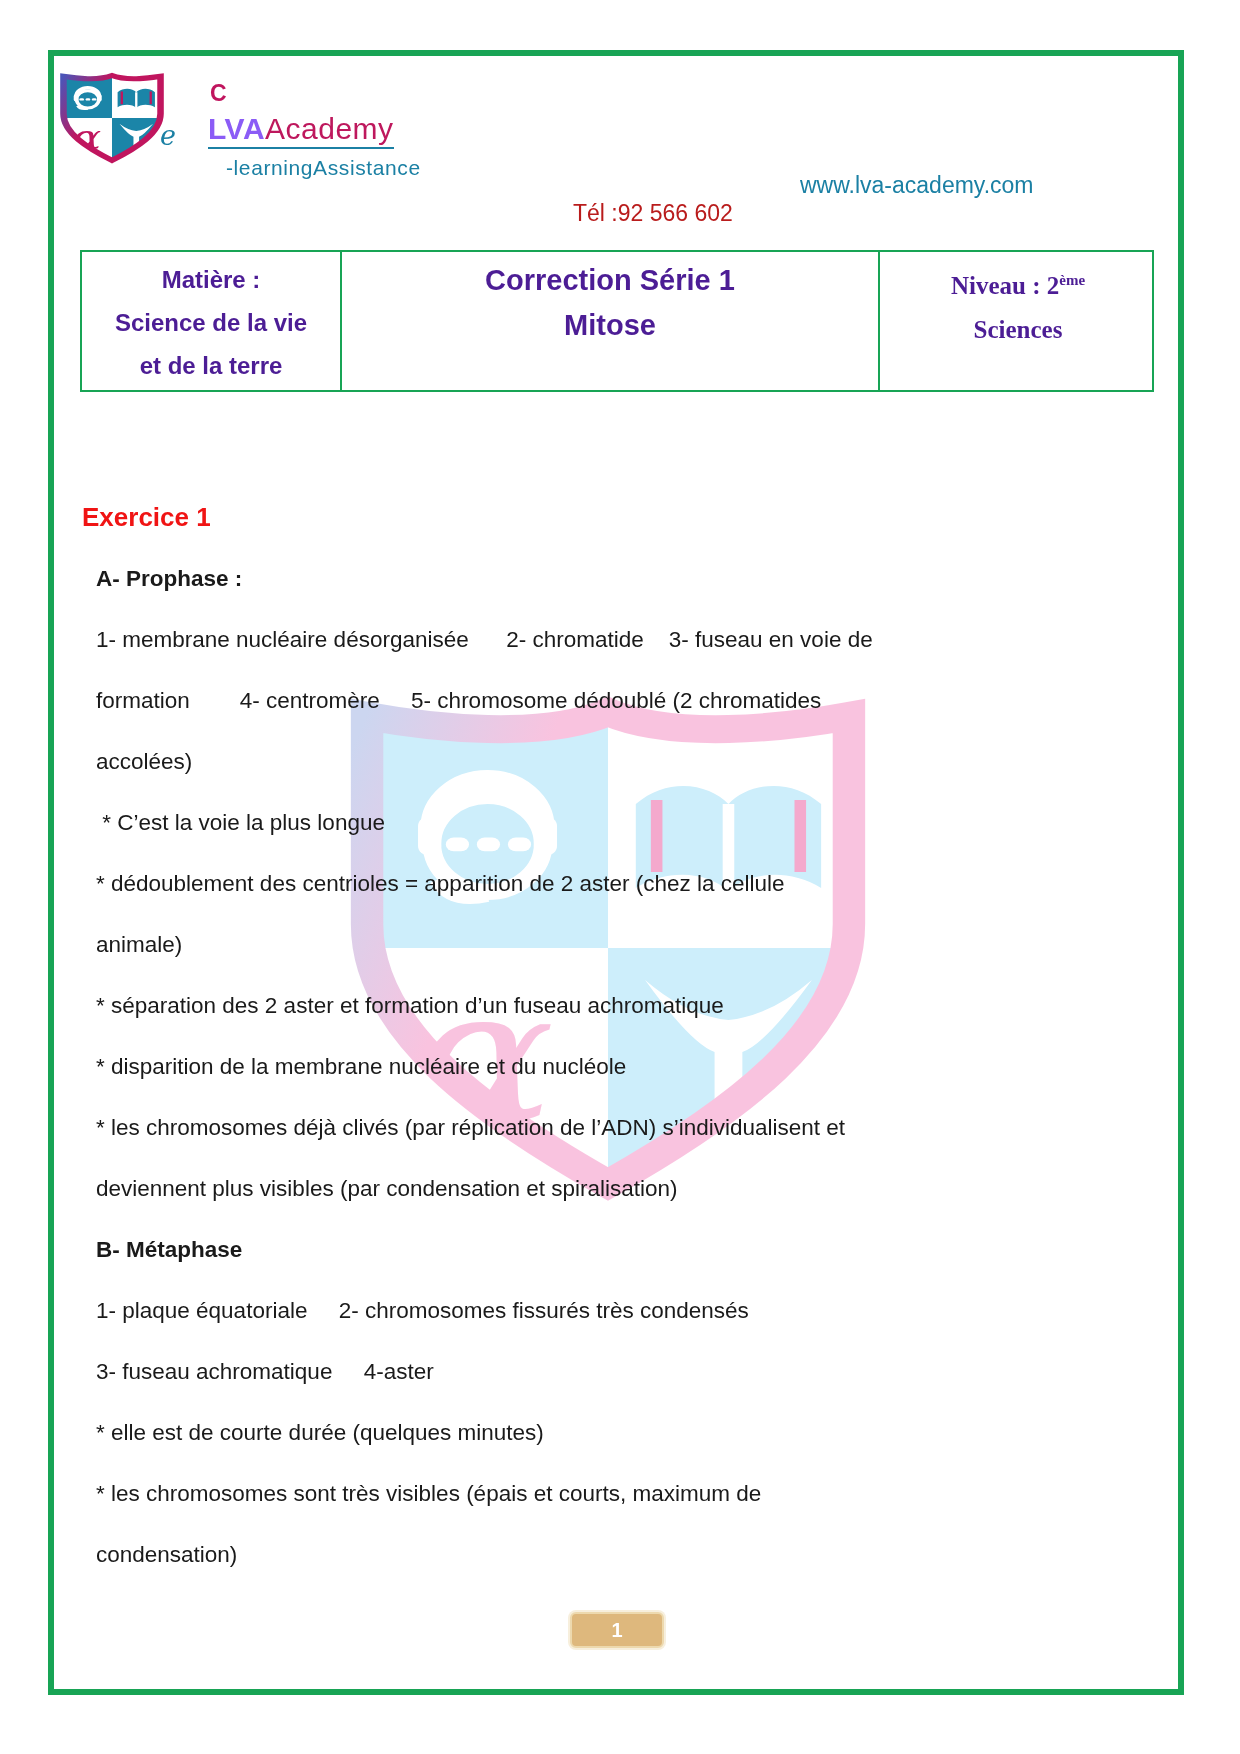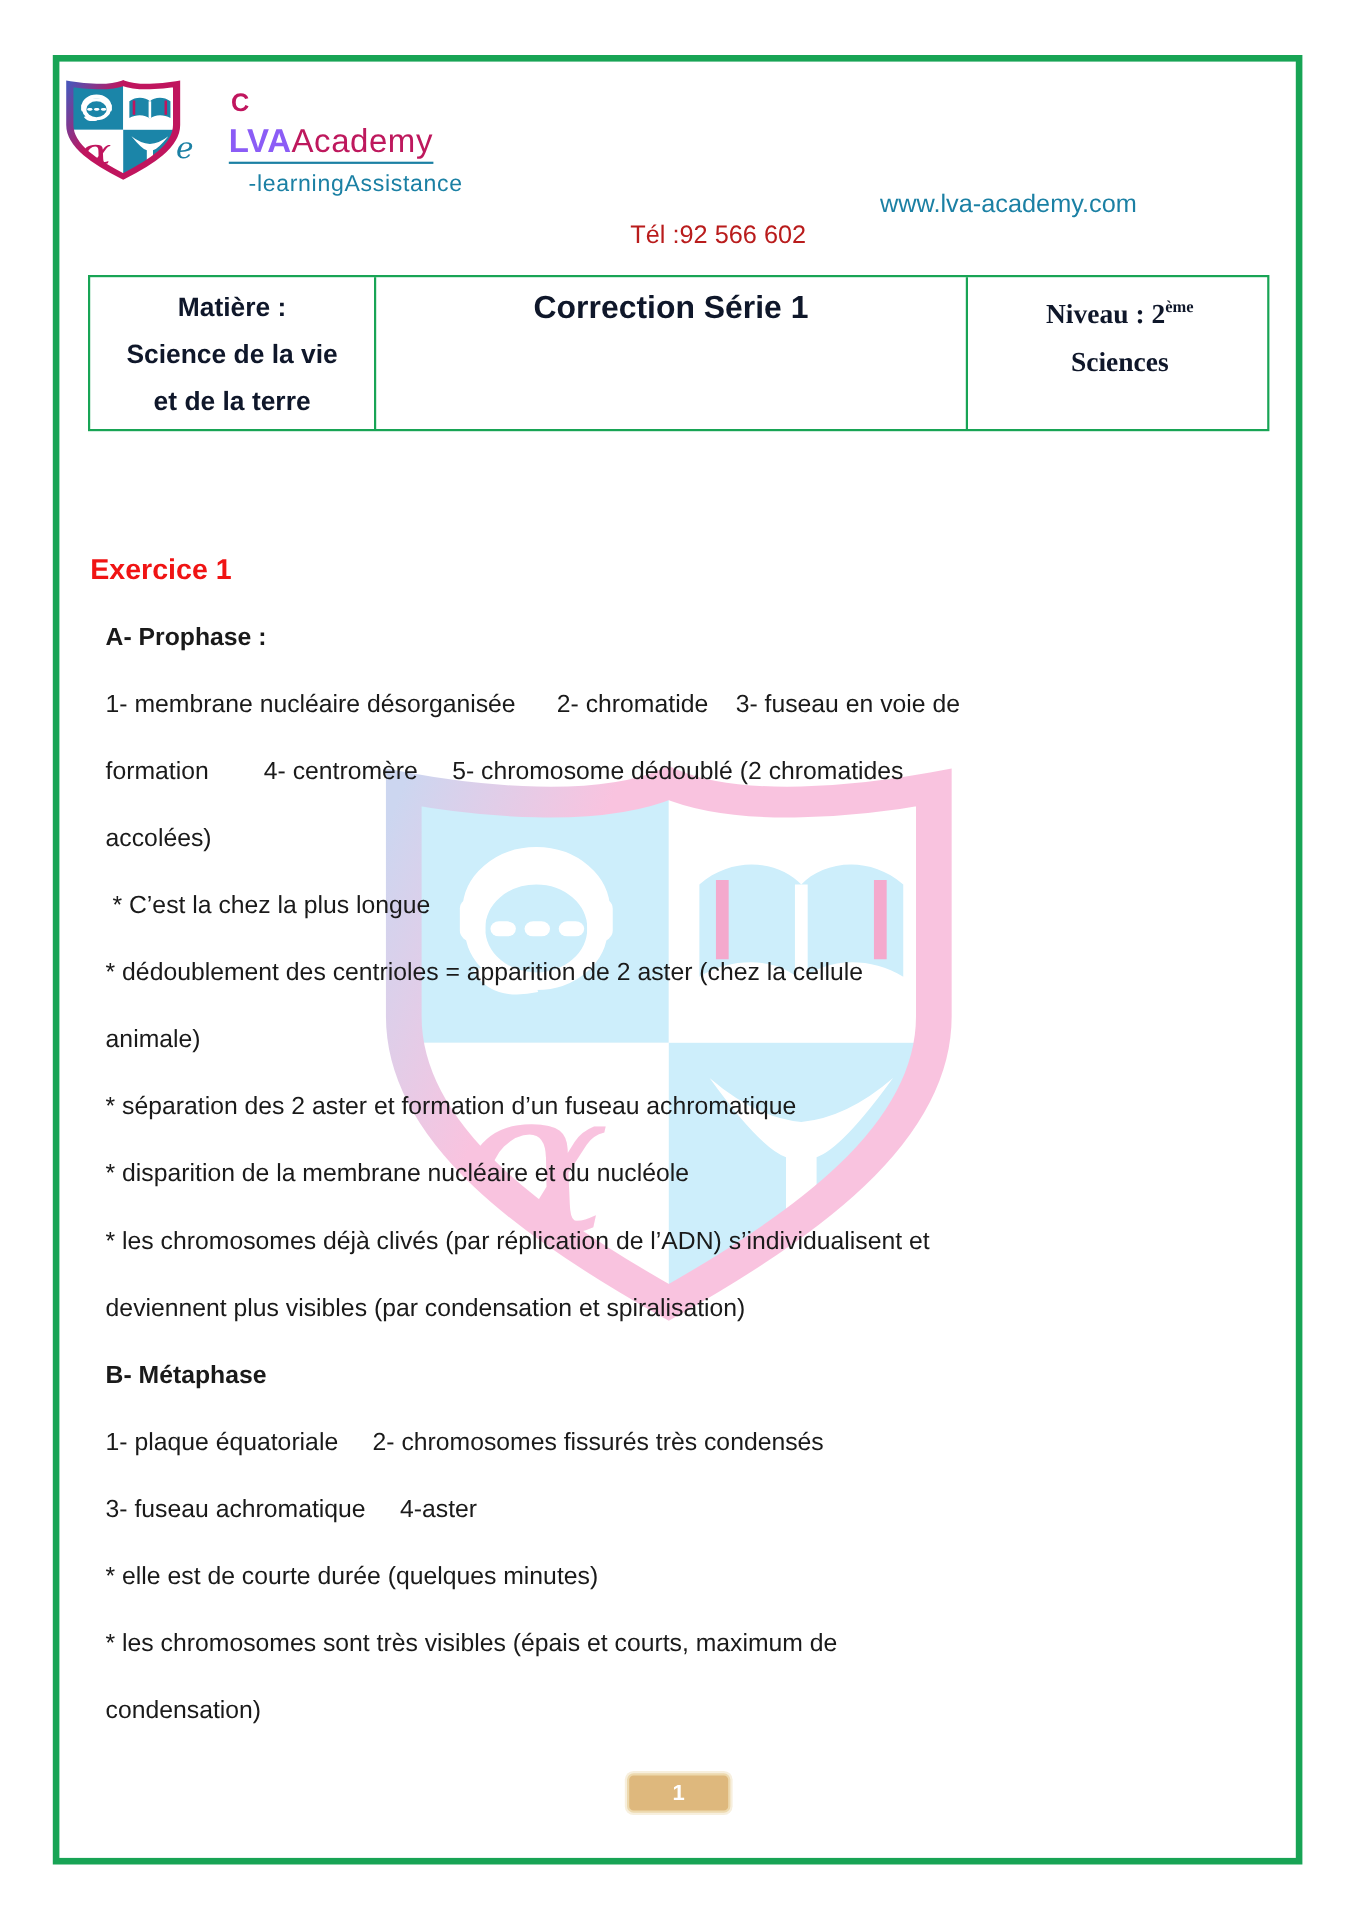--- a/index.html
+++ b/index.html
@@ -24,21 +24,21 @@
   .brand-tagline{position:absolute;left:226px;top:156px;color:#1b80a4;font-size:21px;letter-spacing:.6px;}
   .website-url{position:absolute;left:800px;top:172px;color:#1b80a4;font-size:23px;}
   .phone-number{position:absolute;left:573px;top:200px;color:#b91c1c;font-size:23px;}
   
   .info-table{
     position:absolute;left:80px;top:250px;width:1074px;height:142px;
     display:grid;grid-template-columns:260px 538px 276px;box-sizing:border-box;
     border:2px solid #18a455;
   }
   .info-cell{border-right:2px solid #18a455;box-sizing:border-box;text-align:center;
-    color:#0f172a;font-weight:bold;padding-top:6px;}
+    color:#4c1d95;font-weight:bold;padding-top:6px;}
   .info-cell:last-child{border-right:none;}
   .subject-cell{font-size:24px;line-height:43px;}
   .title-cell{font-size:29px;line-height:45px;}
   .level-cell{font-size:25px;line-height:44px;font-family:Liberation Serif, serif;}
   .level-cell sup{font-size:15px;}
   
   .wm-svg{position:absolute;left:330px;top:692px;width:556px;height:512px;z-index:0;
     --q:#cdeefb;--i1:#ffffff;--book:#cdeefb;--pages:#f4a9cd;--alpha:#f9c3df;}
   
   .exercise-title{position:absolute;left:82px;top:502px;color:#f01414;
@@ -151,34 +151,35 @@
   <div class="phone-number">Tél :92 566 602</div>
 
   <div class="info-table">
     <div class="info-cell subject-cell">
       <div>Matière :</div>
       <div>Science de la vie</div>
       <div>et de la terre</div>
     </div>
     <div class="info-cell title-cell">
       <div>Correction Série 1</div>
+      <div>Mitose</div>
     </div>
     <div class="info-cell level-cell">
       <div><span>Niveau : 2</span><sup>ème</sup></div>
       <div>Sciences</div>
     </div>
   </div>
 
   <div class="exercise-title">Exercice 1</div>
   <div class="body-text">
       <div class="body-line bold">A- Prophase :</div>
       <div class="body-line">1- membrane nucléaire désorganisée      2- chromatide    3- fuseau en voie de</div>
       <div class="body-line">formation        4- centromère     5- chromosome dédoublé (2 chromatides</div>
       <div class="body-line">accolées)</div>
-      <div class="body-line"> * C’est la chez la plus longue</div>
+      <div class="body-line"> * C’est la voie la plus longue</div>
       <div class="body-line">* dédoublement des centrioles = apparition de 2 aster (chez la cellule</div>
       <div class="body-line">animale)</div>
       <div class="body-line">* séparation des 2 aster et formation d’un fuseau achromatique</div>
       <div class="body-line">* disparition de la membrane nucléaire et du nucléole</div>
       <div class="body-line">* les chromosomes déjà clivés (par réplication de l’ADN) s’individualisent et</div>
       <div class="body-line">deviennent plus visibles (par condensation et spiralisation)</div>
       <div class="body-line bold">B- Métaphase</div>
       <div class="body-line">1- plaque équatoriale     2- chromosomes fissurés très condensés</div>
       <div class="body-line">3- fuseau achromatique     4-aster</div>
       <div class="body-line">* elle est de courte durée (quelques minutes)</div>

